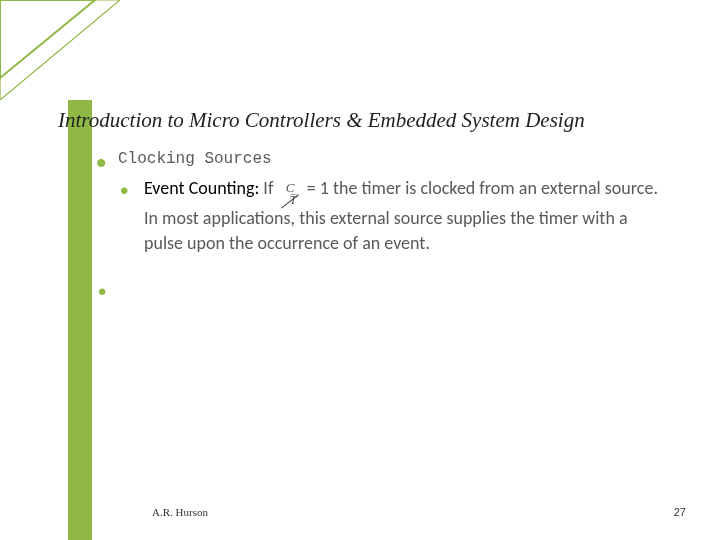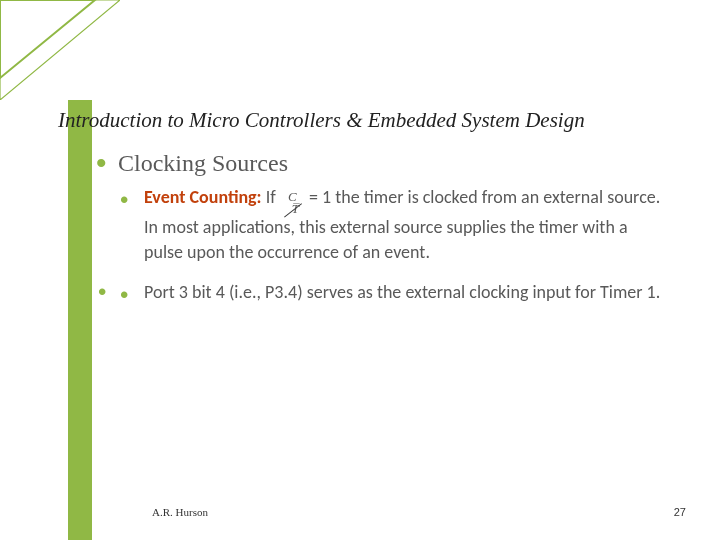--- a/index.html
+++ b/index.html
@@ -45,23 +45,23 @@
   .body {
     position: absolute;
     left: 96px;
     top: 150px;
     width: 574px;
     z-index: 3;
   }
   .lvl1 {
     position: relative;
     padding-left: 22px;
-    font-size: 24px;
+    font-size: 16px;
     color: #595959;
-    font-family: Liberation Serif, serif;
+    font-family: Liberation Mono, monospace;
     margin-bottom: 8px;
   }
   .lvl1::before {
     content: "•";
     position: absolute;
     left: 0;
     top: -4px;
     color: #90b845;
     font-size: 30px;
     font-family: Arial, sans-serif;
@@ -86,21 +86,21 @@
     font-family: Arial, sans-serif;
   }
   
   .stray-bullet {
     position: absolute;
     color: #90b845;
     font-size: 24px;
     font-family: Arial, sans-serif;
     z-index: 3;
   }
-  .emph { color: #c2410c; font-weight: bold; }
+  .emph { color: #000000; }
   .math {
     font-family: "Cambria Math", "Times New Roman", serif;
     font-style: italic;
   }
   .frac {
     display: inline-block;
     vertical-align: -10px;
     text-align: center;
     line-height: 0.9;
     font-size: 13px;
@@ -155,21 +155,20 @@
 
   <div class="body">
 
     <div class="lvl1">Clocking Sources</div>
 
     <div class="lvl2">
       <span class="emph">Event Counting:</span><span> If </span><span class="math"><span class="frac"><span class="num">C</span><span class="den">T̅</span></span></span><span> = 1 the timer is clocked from an external source. In most applications, this external source supplies the timer with a pulse upon the occurrence of an event.</span>
     </div>
 
 
-    <div class="lvl2">Port 3 bit 4 (i.e., P3.4) serves as the external clocking input for Timer 1.</div>
 
   </div>
 
   <div class="stray-bullet" style="left:98px; top:278px;">•</div>
 
   <div class="footer-name">A.R. Hurson</div>
   <div class="footer-num">27</div>
 
 </div>
 

